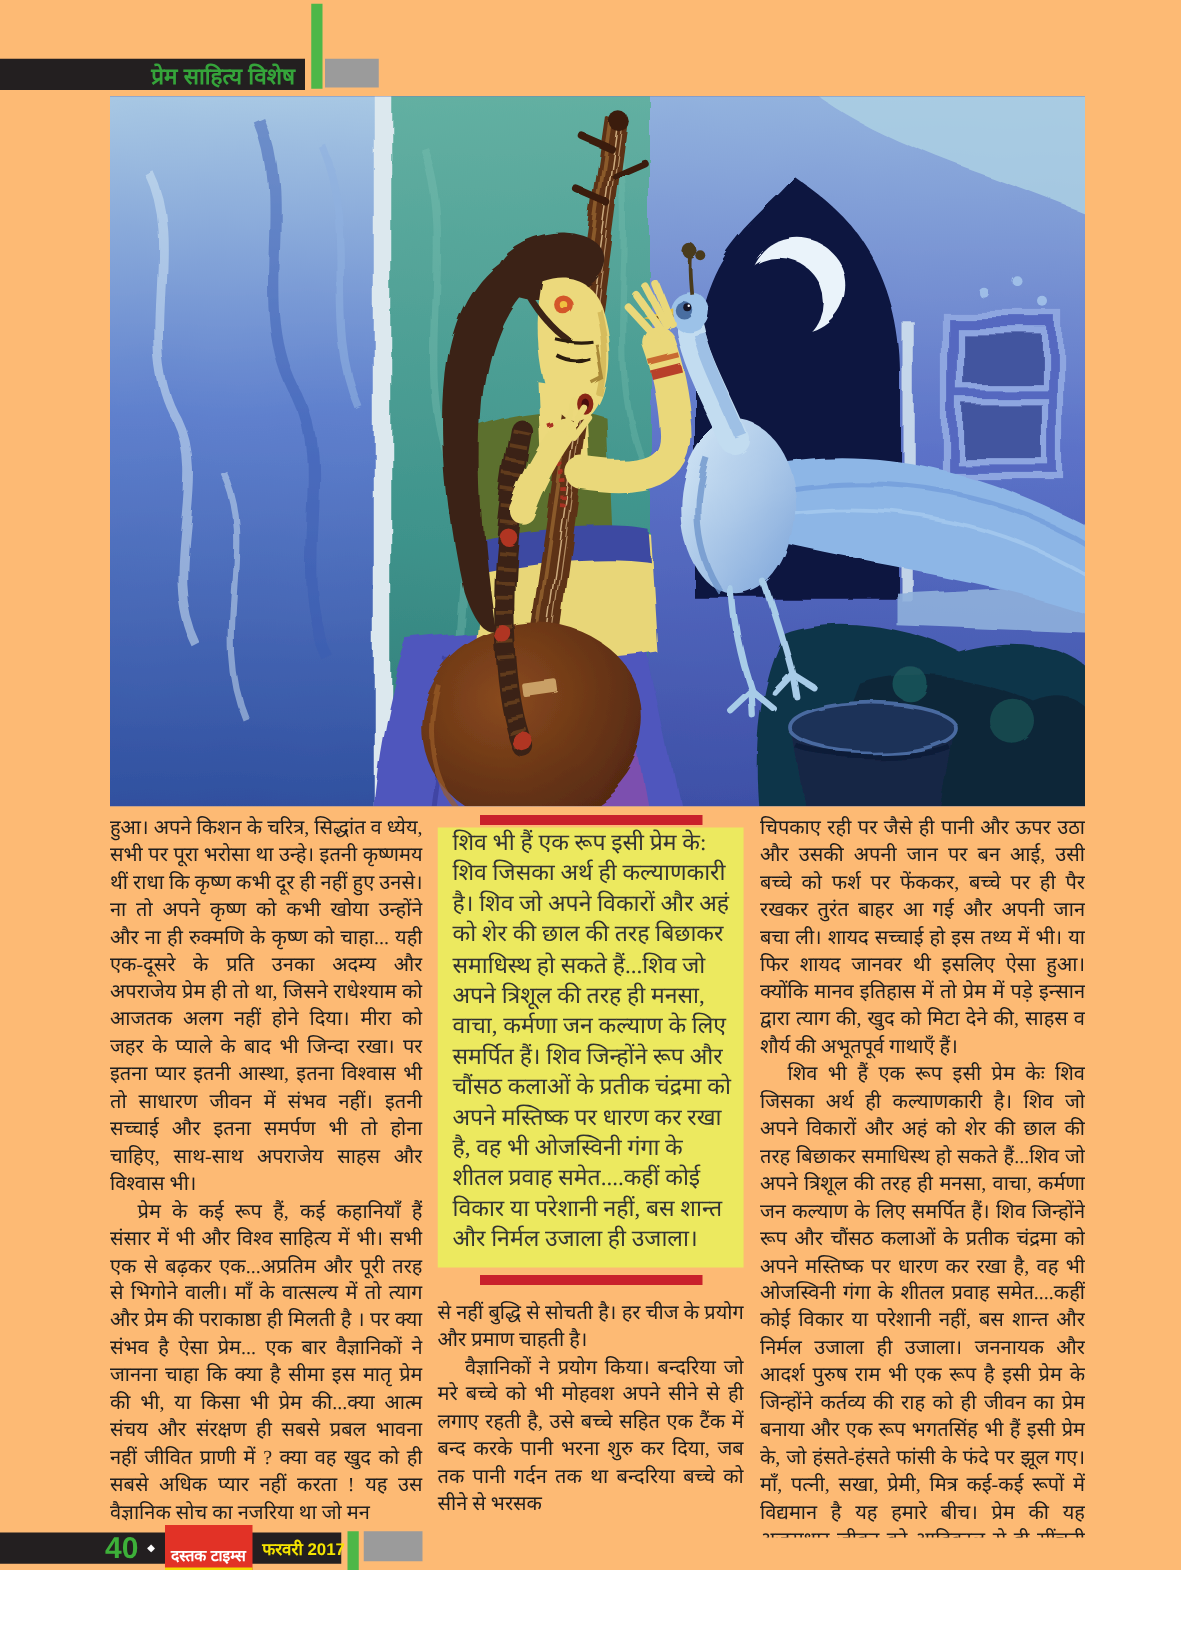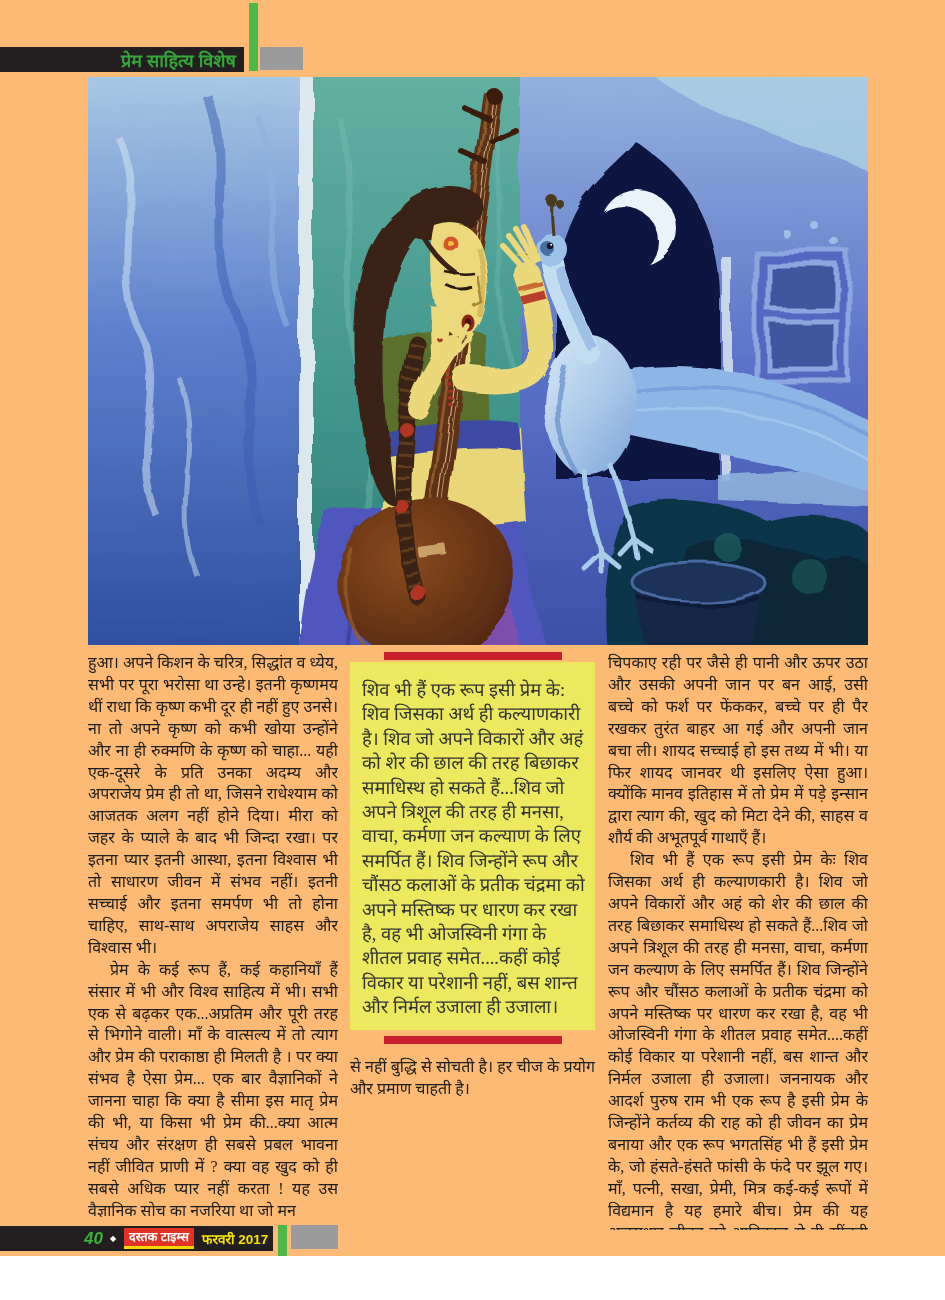--- a/index.html
+++ b/index.html
@@ -36,37 +36,37 @@
     text-align:justify; font-size:16px; line-height:21.9px; color:#1e1e1e;
   }
   .col p.indent { text-indent:22px; }
 
   
   .pullquote { margin-bottom:12px; }
   .red-rule { width:178px; height:8px; background:#c9202b; margin:0 auto; }
   .red-rule.top { margin-bottom:2px; }
   .red-rule.bottom { margin-top:6px; }
   .pq-body {
-    background:#ece95f; padding:16px 10px 10px 12px;
+    background:#ece95f; padding:0 10px 10px 12px;
   }
   .pq-text {
     font-size:18.4px; line-height:24.4px; color:#333333; text-align:left;
   }
 
   
   .footer-black {
     position:absolute; left:0; top:1226px; width:273px; height:25px;
     background:#231f20; display:flex; align-items:center;
     font-family:"Liberation Sans","DejaVu Sans",sans-serif;
   }
-  .page-number { color:#3db039; font-weight:bold; font-size:17px; margin-left:84px; line-height:1;font-style:italic; }
+  .page-number { color:#3db039; font-weight:bold; font-size:24px; margin-left:84px; line-height:1; }
   .diamond { color:#ffffff; font-size:8px; margin-left:7px; }
   .logo {
     background:#e23226; color:#ffffff; font-weight:bold; font-size:12.5px;
-    padding:0 5px 1px; margin-left:8px; border-bottom:3px solid #f5d800; white-space:nowrap;
+    padding:16px 5px 1px; margin-left:8px; border-bottom:3px solid #f5d800; white-space:nowrap;
   }
   .issue { color:#f5e400; font-weight:bold; font-size:13.5px; margin-left:8px; white-space:nowrap; }
   .footer-green { position:absolute; left:278px; top:1225px; width:9px; height:75px; background:#4db748; }
   .footer-gray  { position:absolute; left:291px; top:1225px; width:47px; height:24px; background:#9b9b9b; }
 </style>
 </head>
 <body>
 
 <div class="page">
 
@@ -243,20 +243,21 @@
 
   <div class="col col-middle">
     <div class="pullquote">
       <div class="red-rule top"></div>
       <div class="pq-body">
         <div class="pq-text">शिव भी हैं एक रूप इसी प्रेम के: शिव जिसका अर्थ ही कल्याणकारी है। शिव जो अपने विकारों और अहं को शेर की छाल की तरह बिछाकर समाधिस्थ हो सकते हैं...शिव जो अपने त्रिशूल की तरह ही मनसा, वाचा, कर्मणा जन कल्याण के लिए समर्पित हैं। शिव जिन्होंने रूप और चौंसठ कलाओं के प्रतीक चंद्रमा को अपने मस्तिष्क पर धारण कर रखा है, वह भी ओजस्विनी गंगा के शीतल प्रवाह समेत....कहीं कोई विकार या परेशानी नहीं, बस शान्त और निर्मल उजाला ही उजाला।</div>
       </div>
       <div class="red-rule bottom"></div>
     </div>
     <p>से नहीं बुद्धि से सोचती है। हर चीज के प्रयोग और प्रमाण चाहती है।</p>
+    <p class="indent">वैज्ञानिकों ने प्रयोग किया। बन्दरिया जो मरे बच्चे को भी मोहवश अपने सीने से ही लगाए रहती है, उसे बच्चे सहित एक टैंक में बन्द करके पानी भरना शुरु कर दिया, जब तक पानी गर्दन तक था बन्दरिया बच्चे को सीने से भरसक</p>
   </div>
 
   <div class="col col-right">
     <p>चिपकाए रही पर जैसे ही पानी और ऊपर उठा और उसकी अपनी जान पर बन आई, उसी बच्चे को फर्श पर फेंककर, बच्चे पर ही पैर रखकर तुरंत बाहर आ गई और अपनी जान बचा ली। शायद सच्चाई हो इस तथ्य में भी। या फिर शायद जानवर थी इसलिए ऐसा हुआ। क्योंकि मानव इतिहास में तो प्रेम में पड़े इन्सान द्वारा त्याग की, खुद को मिटा देने की, साहस व शौर्य की अभूतपूर्व गाथाएँ हैं।</p>
     <p class="indent">शिव भी हैं एक रूप इसी प्रेम केः शिव जिसका अर्थ ही कल्याणकारी है। शिव जो अपने विकारों और अहं को शेर की छाल की तरह बिछाकर समाधिस्थ हो सकते हैं...शिव जो अपने त्रिशूल की तरह ही मनसा, वाचा, कर्मणा जन कल्याण के लिए समर्पित हैं। शिव जिन्होंने रूप और चौंसठ कलाओं के प्रतीक चंद्रमा को अपने मस्तिष्क पर धारण कर रखा है, वह भी ओजस्विनी गंगा के शीतल प्रवाह समेत....कहीं कोई विकार या परेशानी नहीं, बस शान्त और निर्मल उजाला ही उजाला। जननायक और आदर्श पुरुष राम भी एक रूप है इसी प्रेम के जिन्होंने कर्तव्य की राह को ही जीवन का प्रेम बनाया और एक रूप भगतसिंह भी हैं इसी प्रेम के, जो हंसते-हंसते फांसी के फंदे पर झूल गए। माँ, पत्नी, सखा, प्रेमी, मित्र कई-कई रूपों में विद्यमान है यह हमारे बीच। प्रेम की यह अजस्रधार जीवन को आदिकाल से ही सींचती आई है। तो क्या प्रेम इस जुझारु लगन का नाम है-जहाँ प्रेम-</p>
   </div>
 
   <div class="footer-black">
     <span class="page-number">40</span>
     <span class="diamond">◆</span>

